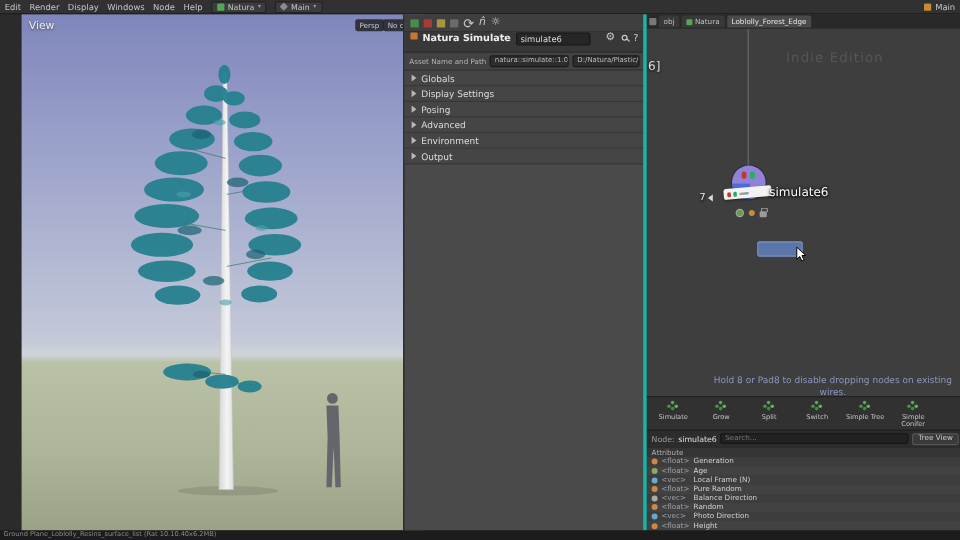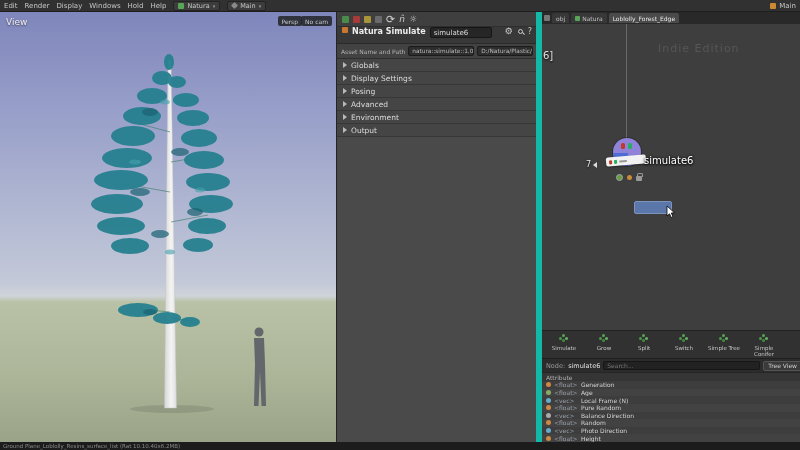--- a/index.html
+++ b/index.html
@@ -11,21 +11,21 @@
   .menubar { left:0; top:0; width:800px; height:12px; background:#313131; border-bottom:1px solid #1e1e1e;
              display:flex; align-items:center; gap:7px; padding:0 4px; font-size:7px; color:#c6c6c6; }
   .menu-item { cursor:default; }
   .dd-box { display:flex; align-items:center; gap:3px; background:#3c3c3c; border:1px solid #232323;
             border-radius:2px; padding:0 4px; height:10px; font-size:6.5px; }
   .sq-icon { width:6px; height:6px; border-radius:1px; display:inline-block; }
   .caret { font-size:5px; color:#999; }
   .menubar-right { margin-left:auto; display:flex; align-items:center; gap:3px; font-size:7px; }
 
   
-  .viewport { left:0; top:12px; width:336px; height:430px;
+  .viewport { left:18px; top:12px; width:336px; height:430px;
     background:linear-gradient(180deg,#7f86bb 0%,#9aa1ca 25%,#c3c9d8 63%,#cfd4da 66%,#b9c1a6 67.5%,#adb599 85%,#9aa287 100%); }
   .view-label { left:6px; top:5px; font-size:9px; color:#ececec; text-shadow:0 1px 2px rgba(0,0,0,.5); }
   .vp-btn { top:4px; height:10px; background:rgba(34,36,40,.85); border-radius:2px; color:#c9c9c9;
             font-size:6px; display:flex; align-items:center; padding:0 4px; }
 
   
   .params { left:336px; top:12px; width:200px; height:430px; background:#4a4a4a; border-left:1px solid #242424; }
   .p-iconbar { left:0; top:0; width:200px; height:15px; background:#3f3f3f; border-bottom:1px solid #2e2e2e;
                display:flex; align-items:center; gap:4px; padding:0 5px; }
   .mini-sq { width:7px; height:7px; border-radius:1px; }
@@ -44,21 +44,21 @@
   .asset-label { font-size:6px; color:#b5b5b5; white-space:nowrap; }
   .asset-box { height:10px; background:#2d2d2d; border:1px solid #1b1b1b; border-radius:2px; color:#bbb;
                font-size:5.8px; display:flex; align-items:center; padding:0 3px; white-space:nowrap; overflow:hidden; }
   .sections { left:0; top:47px; width:200px; }
   .section { height:13px; background:#454545; border-bottom:1px solid #373737; display:flex; align-items:center;
              gap:4px; padding:0 6px; }
   .tri { width:0; height:0; border-left:4px solid #b9b9b9; border-top:3px solid transparent; border-bottom:3px solid transparent; }
   .section-label { font-size:7.5px; color:#dcdcdc; }
 
   
-  .netpanel { left:536px; top:12px; width:264px; height:430px; background:#3e3e3e; border-left:6px solid #14b8a6; }
+  .netpanel { left:536px; top:12px; width:264px; height:430px; background:#3e3e3e; border-left:3px solid #14b8a6; }
   .net-tabs { left:0; top:0; width:264px; height:12px; background:#292929; display:flex; align-items:center; gap:2px; padding:0 2px; }
   .net-tab { height:10px; background:#383838; border-radius:2px 2px 0 0; color:#c2c2c2; font-size:6px;
              display:flex; align-items:center; gap:2px; padding:0 4px; white-space:nowrap; }
   .net-tab.active { background:#4a4a4a; color:#e8e8e8; }
   .net-canvas { left:0; top:12px; width:264px; height:306px; background:#3e3e3e; overflow:hidden; }
   .watermark { left:116px; top:18px; font-size:11px; color:#565656; letter-spacing:1px; }
   .clipped-node-label { left:1px; top:26px; font-size:10px; color:#e0e0e0; text-shadow:0 1px 2px #000; }
   .wire { left:84px; top:0; width:1px; height:116px; background:#8a8a8a; opacity:.55; }
   .node-circle { left:71px; top:114px; width:28px; height:28px; border-radius:50%; background:#8f82d8; overflow:hidden;
                  box-shadow:0 0 0 1px rgba(0,0,0,.25); }
@@ -117,21 +117,21 @@
                padding:0 3px; font-size:5.5px; color:#8a8a8a; }
 </style>
 </head>
 <body>
 
 <div class="abs menubar">
   <span class="menu-item">Edit</span>
   <span class="menu-item">Render</span>
   <span class="menu-item">Display</span>
   <span class="menu-item">Windows</span>
-  <span class="menu-item">Hold</span>
+  <span class="menu-item">Node</span>
   <span class="menu-item">Help</span>
   <div class="dd-box">
     <span class="sq-icon" style="background:#57a557"></span>
     <span>Natura</span>
     <span class="caret">▾</span>
   </div>
   <div class="dd-box">
     <span class="sq-icon" style="background:#8a8a8a; transform:rotate(45deg); width:5px; height:5px;"></span>
     <span>Main</span>
     <span class="caret">▾</span>
@@ -314,20 +314,21 @@
       <span class="ring"></span>
       <span class="dot-flag"></span>
       <span class="lock"></span>
     </div>
 
     <div class="abs drop-btn"></div>
     <svg class="abs cursor" width="10" height="14">
       <path d="M1,1 L1,11 L3.5,8.8 L5.2,12.5 L7,11.7 L5.3,8 L8.5,7.8 Z" fill="#ffffff" stroke="#000" stroke-width="0.8"></path>
     </svg>
 
+    <div class="abs hint">Hold 8 or Pad8 to disable dropping nodes on existing wires.</div>
   </div>
 
   <div class="abs net-toolbar">
     <div class="tool">
       <span class="tool-icon"></span>
       <span class="tool-label">Simulate</span>
     </div>
     <div class="tool">
       <span class="tool-icon"></span>
       <span class="tool-label">Grow</span>

